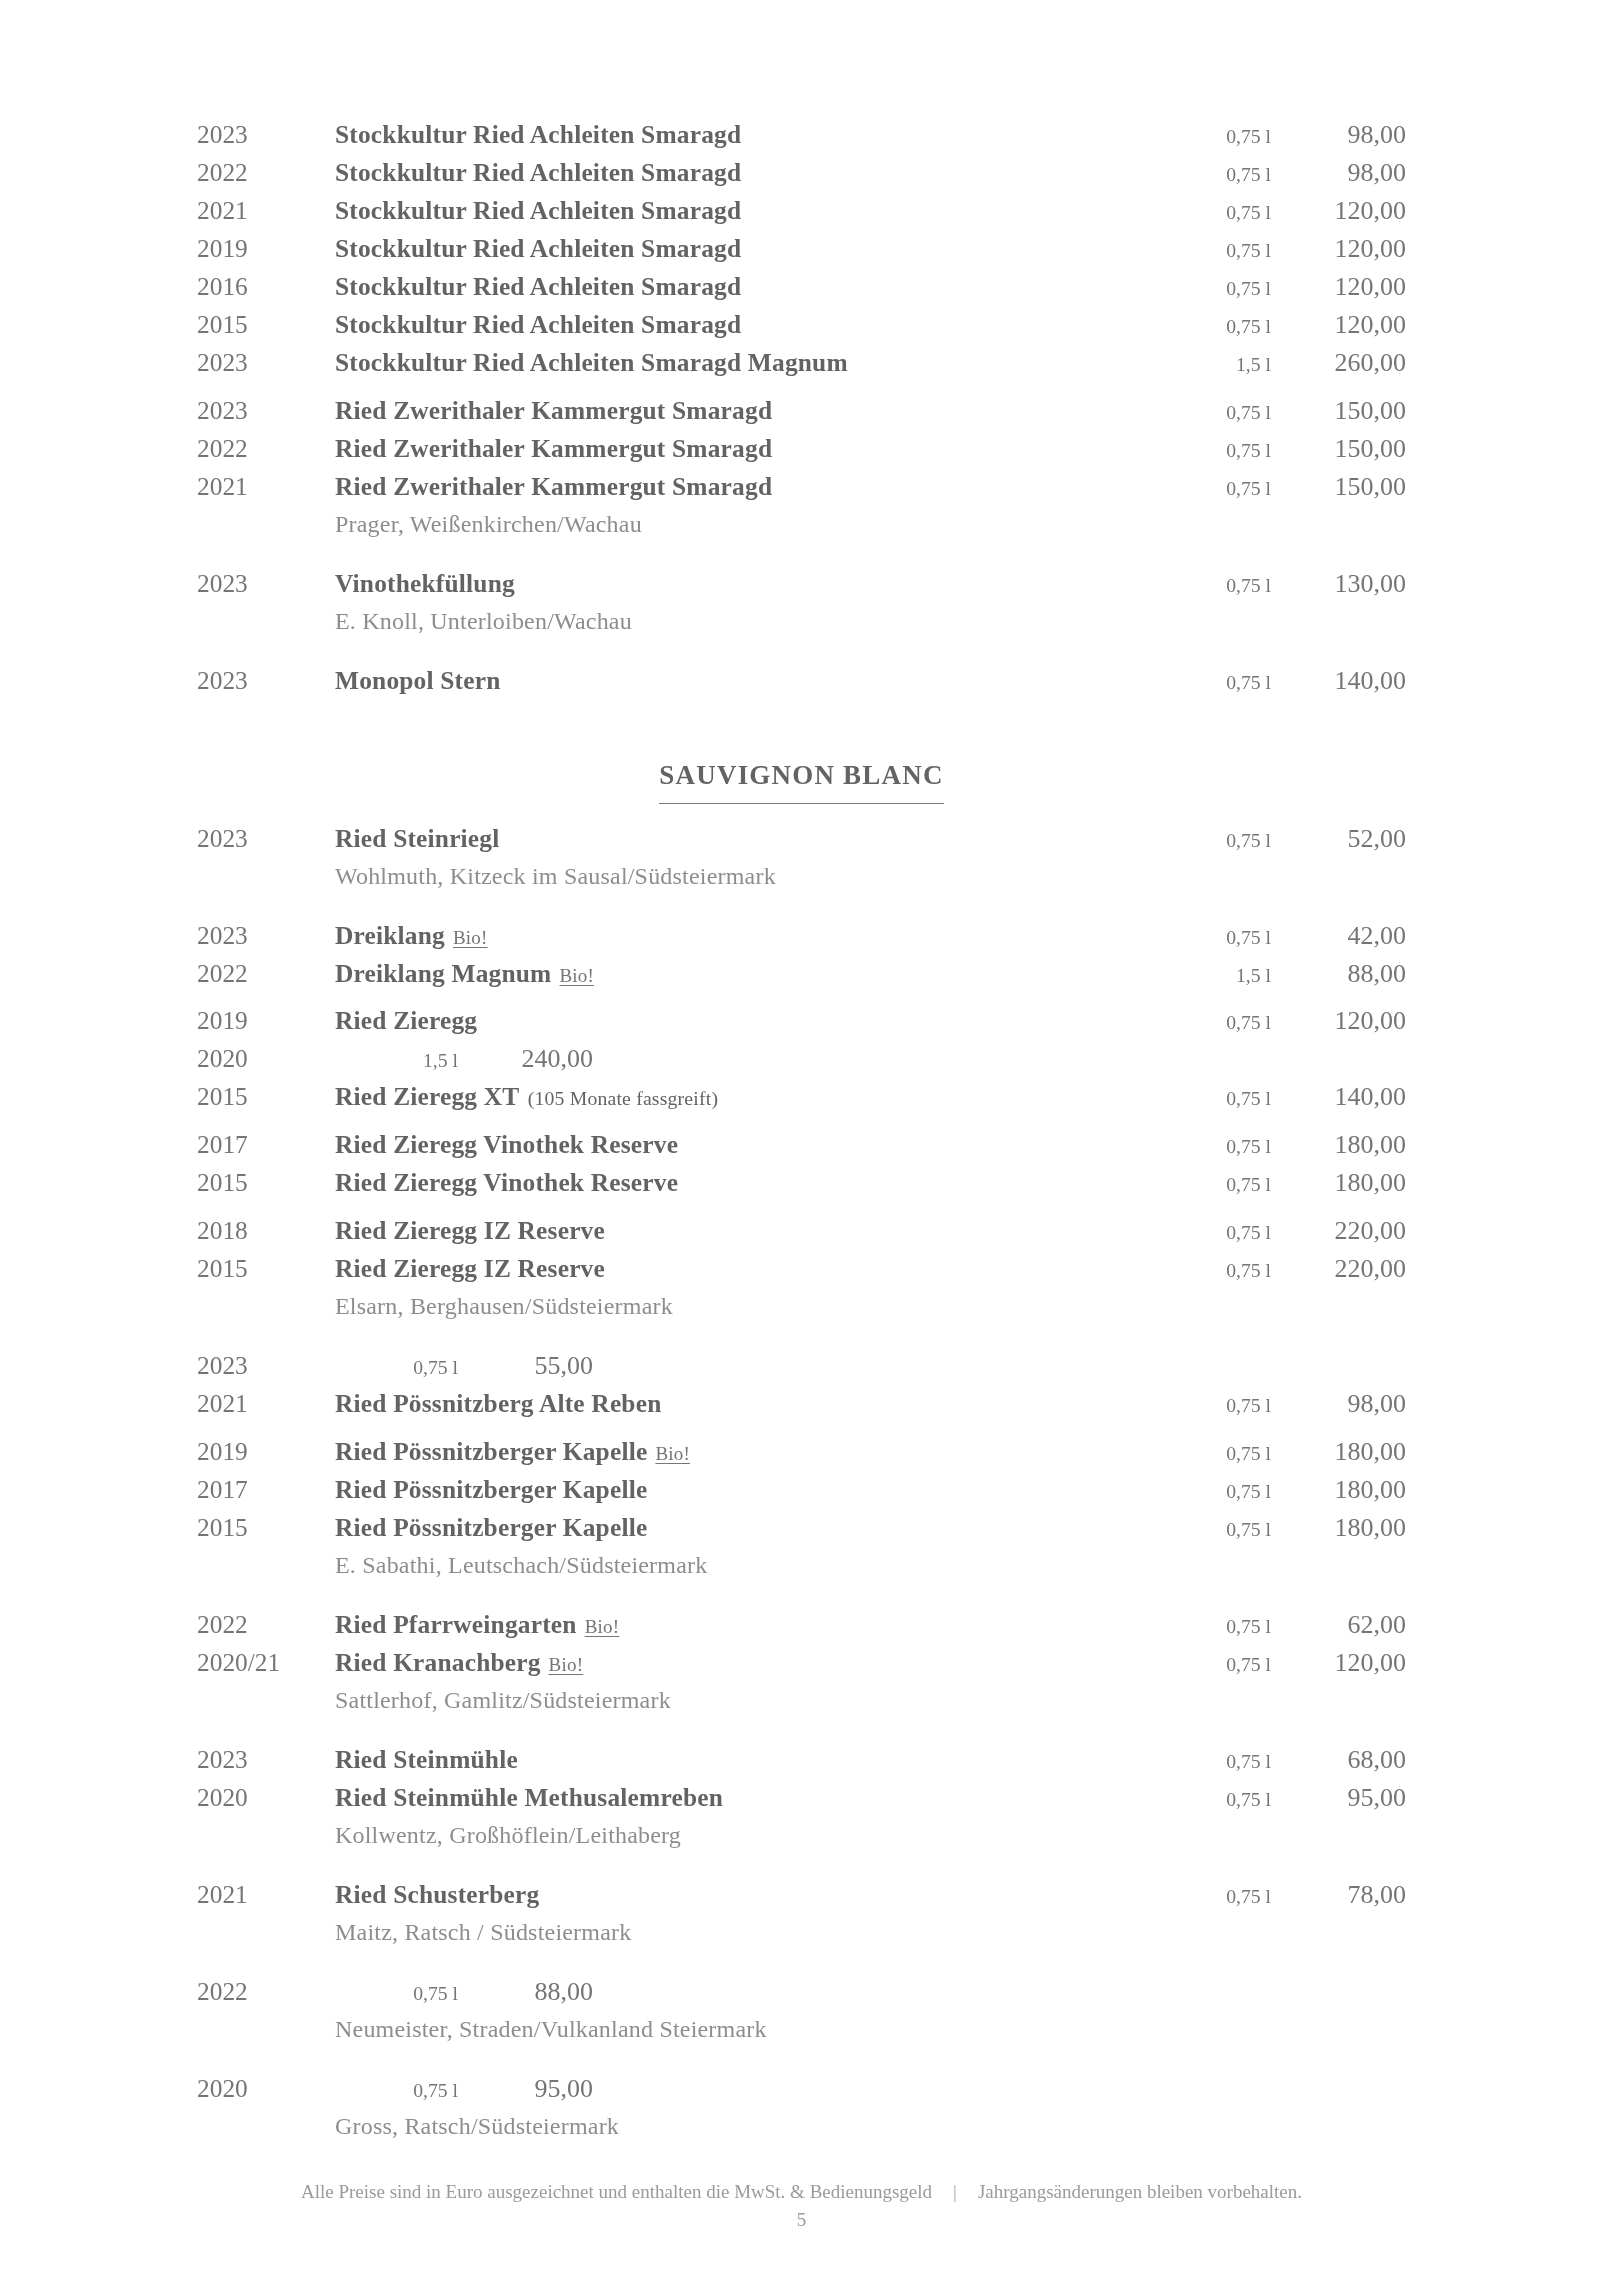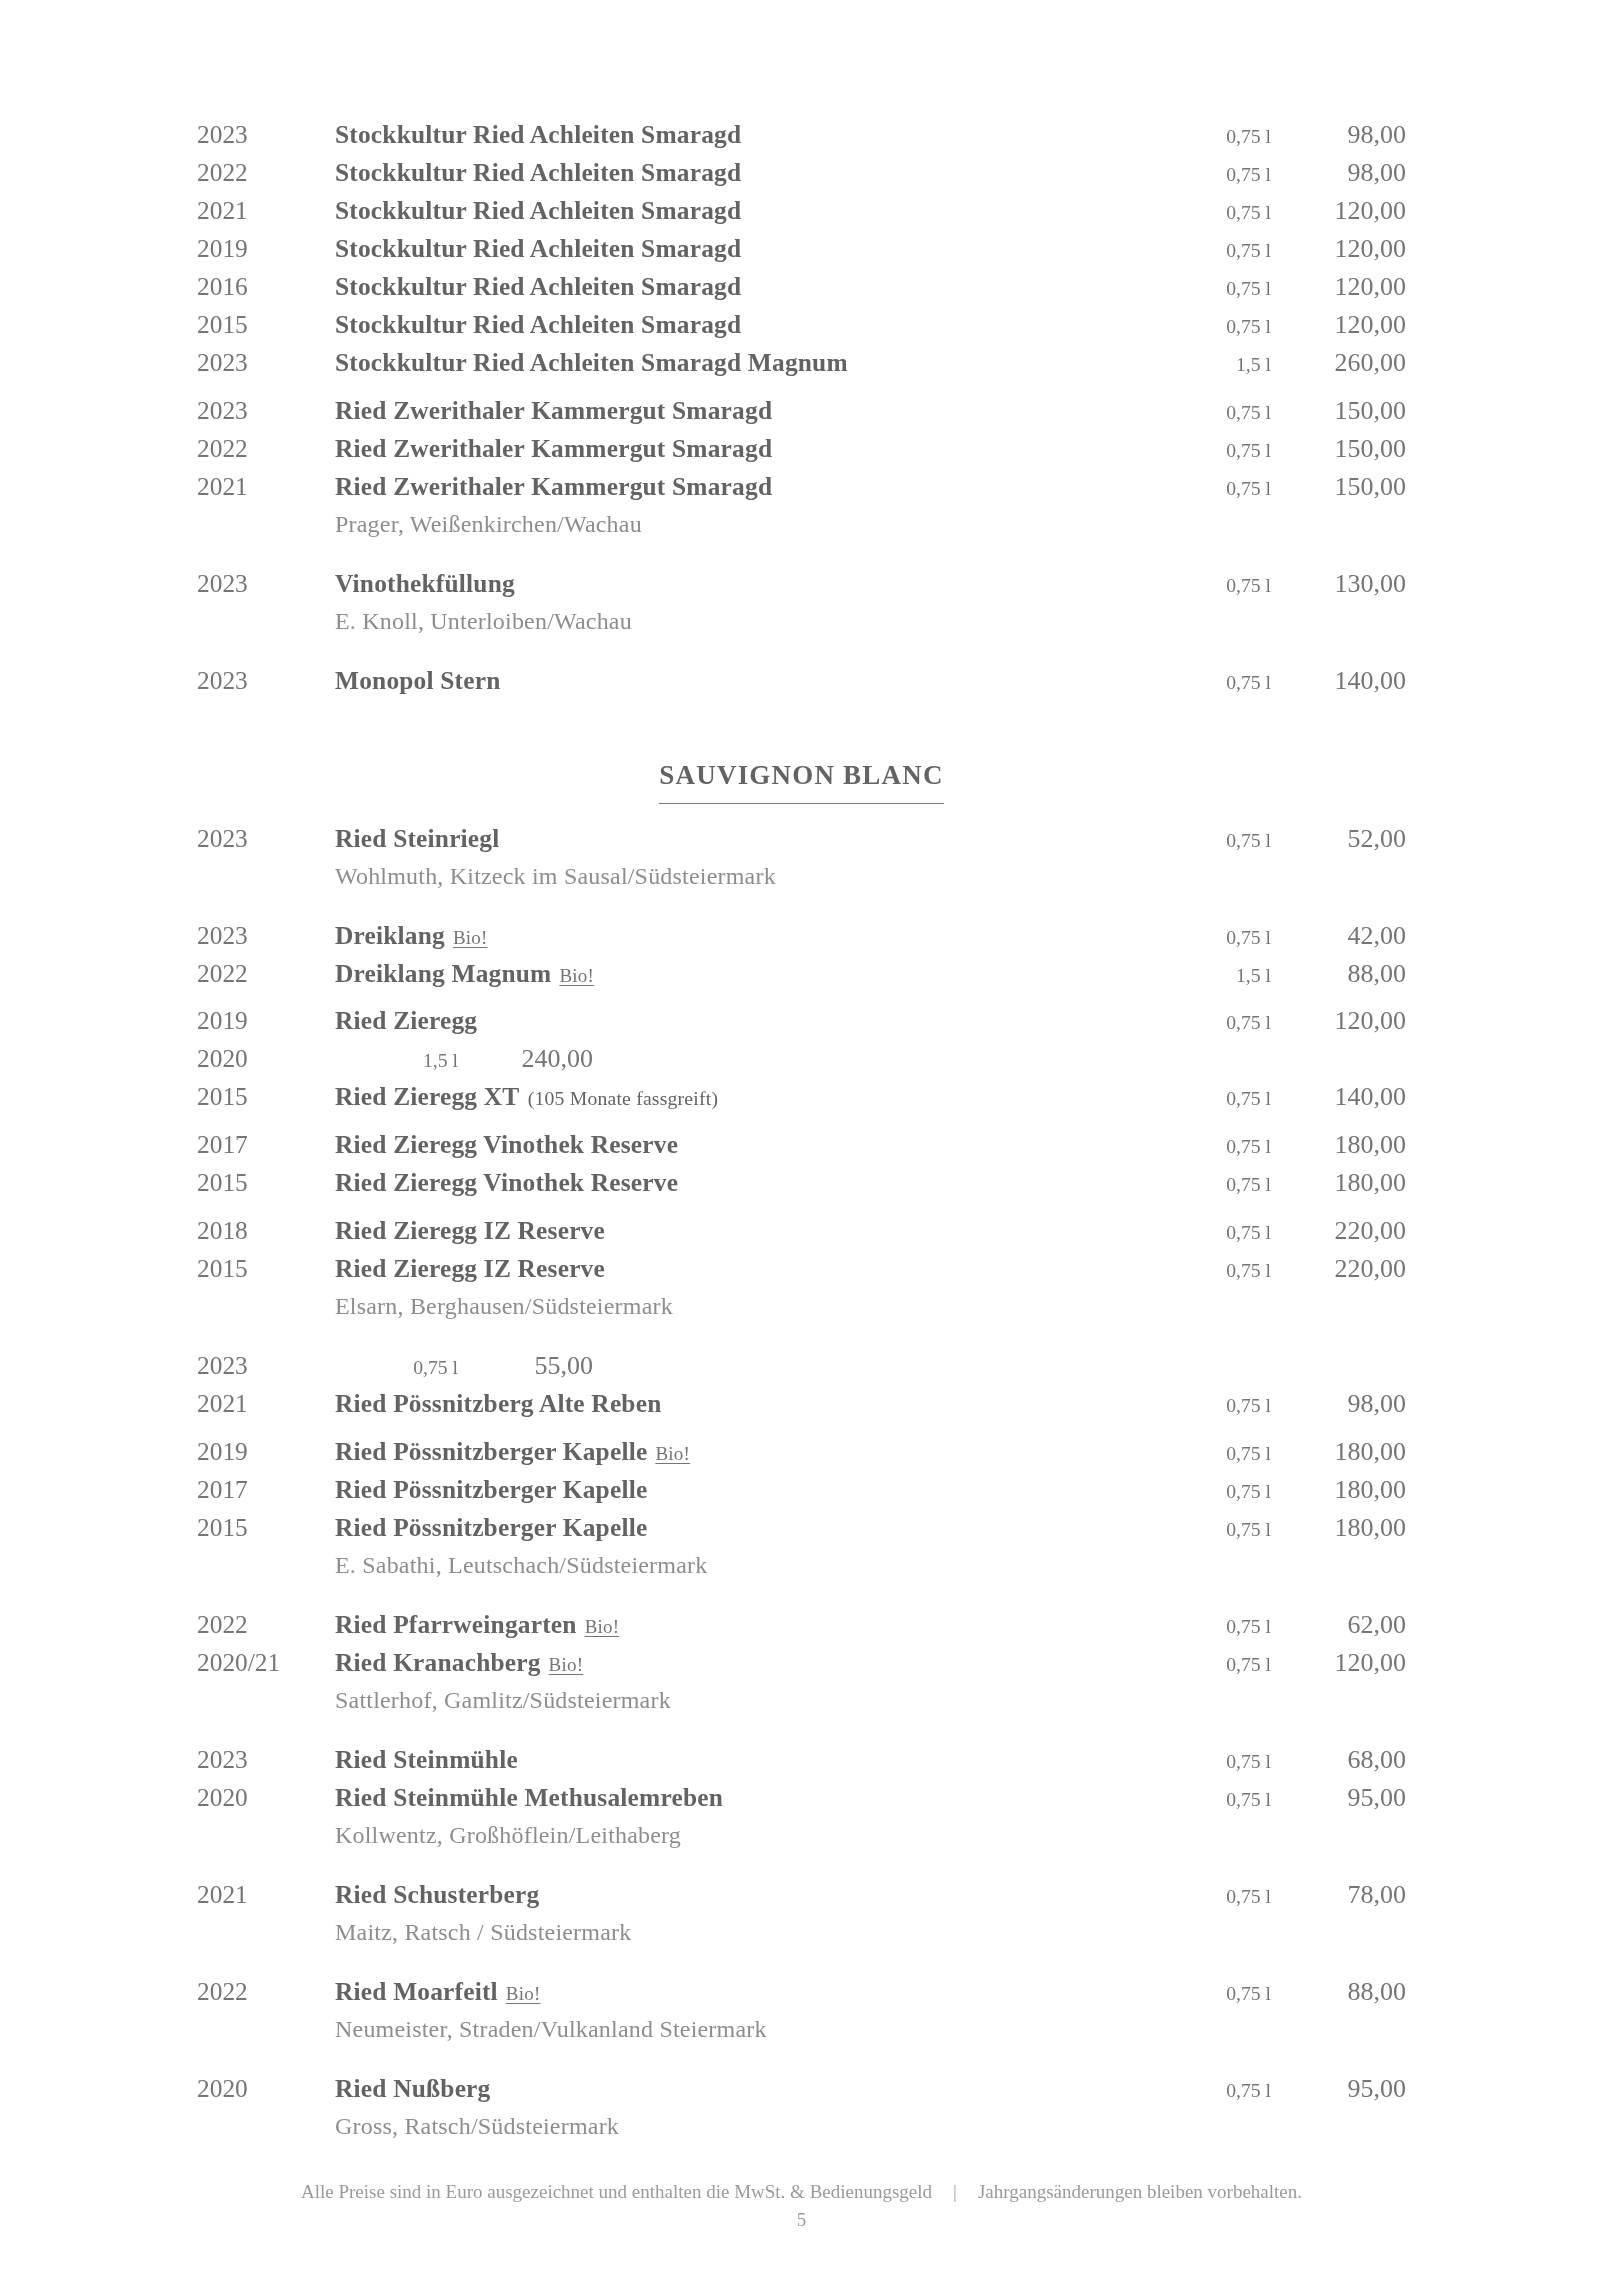--- a/index.html
+++ b/index.html
@@ -299,30 +299,28 @@
               <span class="year">2021</span>
               <span class="name">Ried Schusterberg</span>
               <span class="vol">0,75 l</span>
               <span class="price">78,00</span>
             </div>
             <div class="producer">Maitz, Ratsch / Südsteiermark</div>
           </div>
           <div class="block">
             <div class="row">
               <span class="year">2022</span>
-              <span class="name">Ried Moarfeitl<span class="bio">Bio!</span></span>
               <span class="vol">0,75 l</span>
               <span class="price">88,00</span>
             </div>
             <div class="producer">Neumeister, Straden/Vulkanland Steiermark</div>
           </div>
           <div class="block">
             <div class="row">
               <span class="year">2020</span>
-              <span class="name">Ried Nußberg</span>
               <span class="vol">0,75 l</span>
               <span class="price">95,00</span>
             </div>
             <div class="producer">Gross, Ratsch/Südsteiermark</div>
           </div>
         </section>
       </div>
     <div class="footer">
       <span>Alle Preise sind in Euro ausgezeichnet und enthalten die MwSt. &amp; Bedienungsgeld</span><span class="sep">|</span><span>Jahrgangsänderungen bleiben vorbehalten.</span>
     </div>

